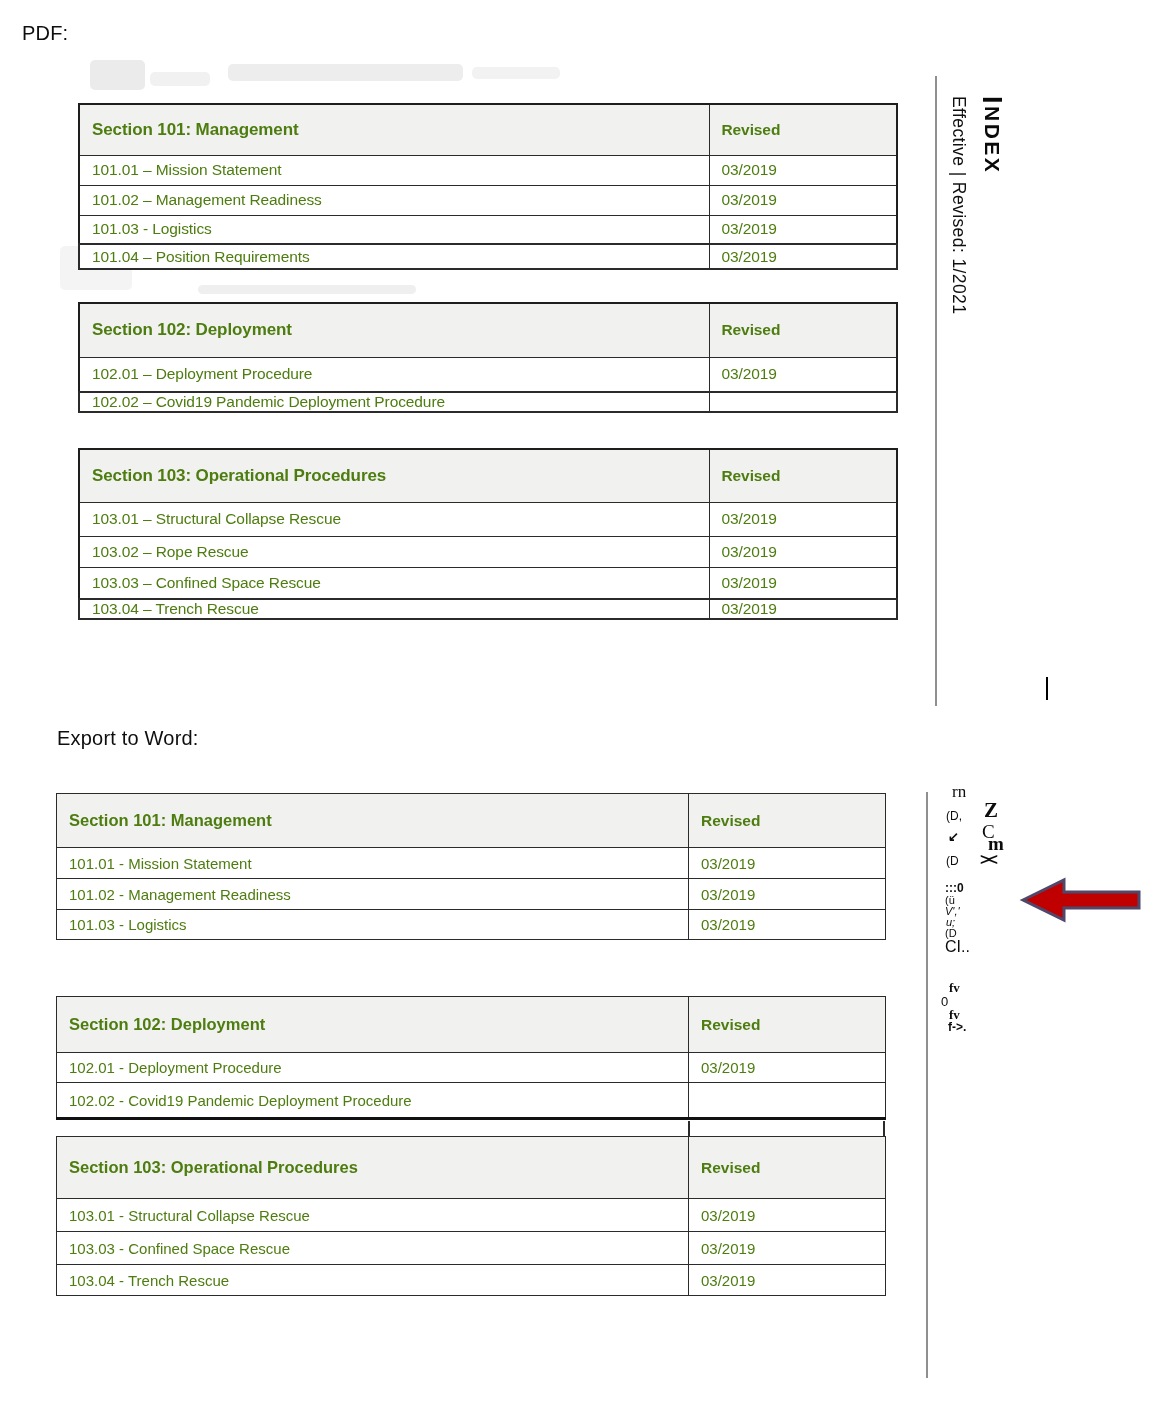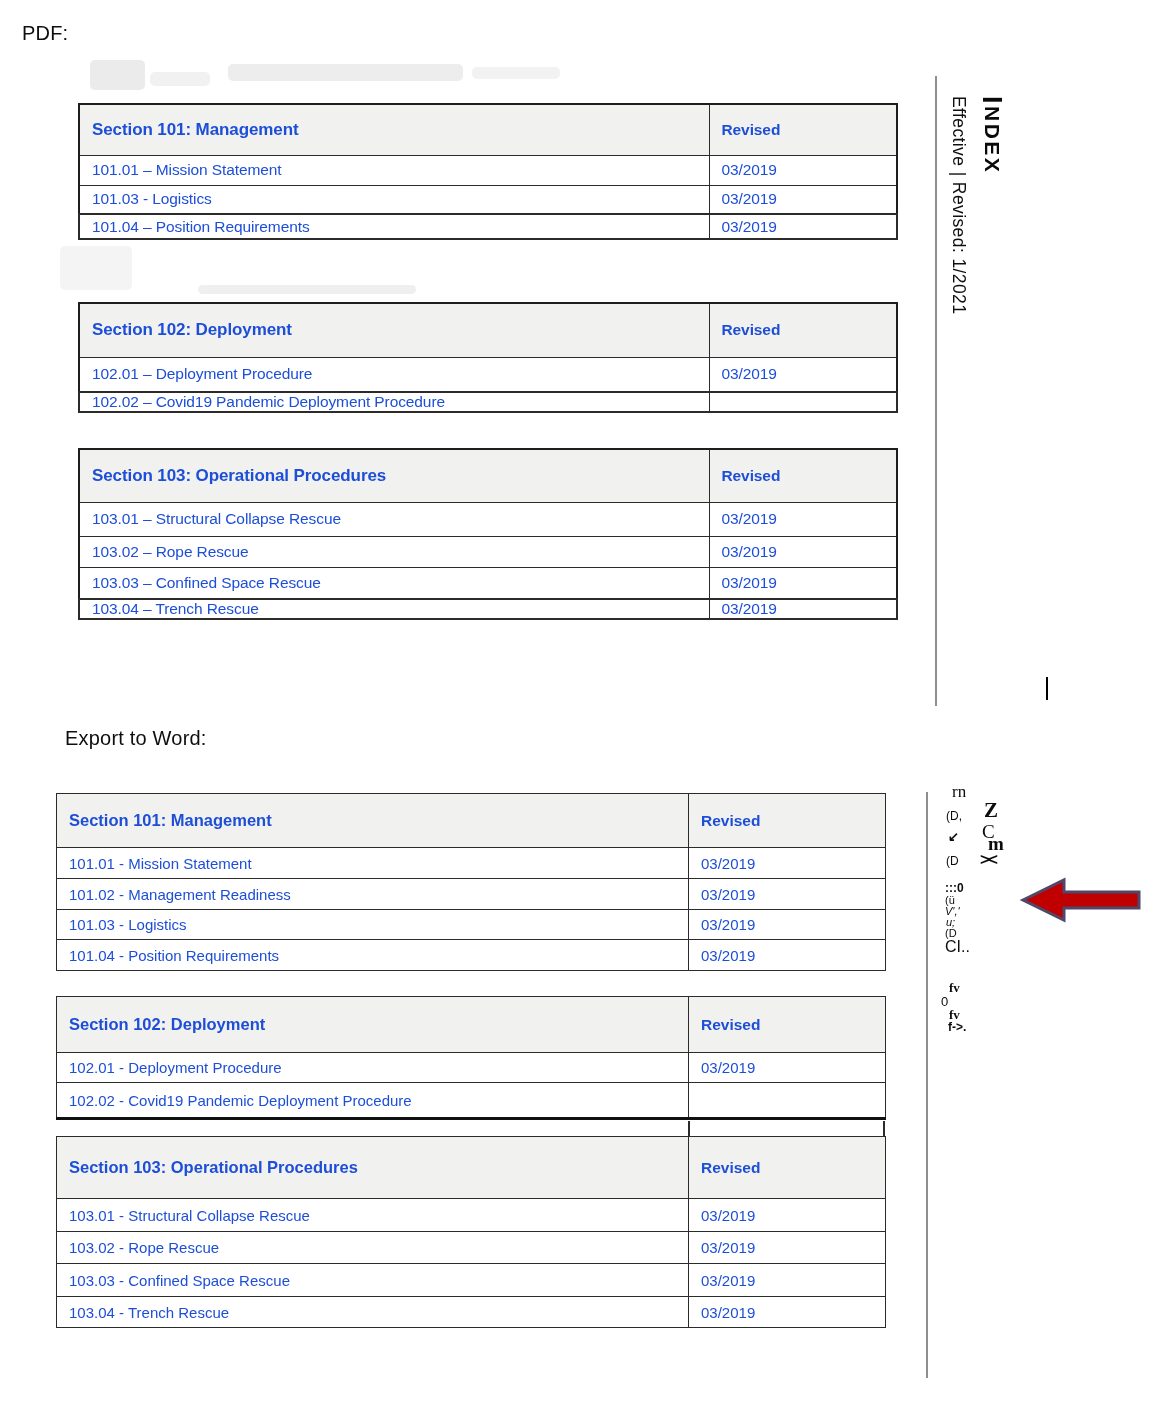--- a/index.html
+++ b/index.html
@@ -8,21 +8,21 @@
     position:relative;width:1161px;height:1411px;background:#ffffff;
     font-family:"Liberation Sans",sans-serif;color:#141414;overflow:hidden;
   }
   .section-label{position:absolute;font-size:20px;color:#0e0e0e;letter-spacing:.2px;}
   
   .smudge{position:absolute;border-radius:5px;}
   
   .toc{position:absolute;border-collapse:collapse;table-layout:fixed;background:#fff;}
   .toc td{
     border:1.5px solid #2b2b2b;padding:0 12px;vertical-align:middle;
-    color:#1d4ed8;white-space:nowrap;overflow:hidden;
+    color:#4d7c0f;white-space:nowrap;overflow:hidden;
   }
   .toc tr.hdr td{background:var(--hdr-bg);font-weight:700;}
   .pdf-toc{border:2px solid #1e1e1e;}
   .pdf-toc td{font-size:15.5px;letter-spacing:-0.1px;}
   .pdf-toc tr.hdr td:first-child{font-size:17px;}
   .pdf-toc tr.hdr td:last-child{font-size:15.5px;}
   .pdf-toc tr.thick td{border-top-width:2.2px;border-bottom-width:2.6px;}
   .pdf-toc tr.thick td:first-child{border-left-width:2.4px;}
   .pdf-toc tr.thick td:last-child{border-right-width:2.4px;}
   .word-toc td{font-size:15px;}
@@ -68,20 +68,24 @@
         </colgroup>
       <tbody>
         <tr class="hdr" style="height:51px">
           <td>Section 101: Management</td>
           <td>Revised</td>
         </tr>
         <tr style="height:30px">
           <td>101.01 – Mission Statement</td>
           <td>03/2019</td>
         </tr>
+        <tr style="height:30px">
+          <td>101.02 – Management Readiness</td>
+          <td>03/2019</td>
+        </tr>
         <tr style="height:29px">
           <td>101.03 - Logistics</td>
           <td>03/2019</td>
         </tr>
         <tr class="thick" style="height:25px">
           <td>101.04 – Position Requirements</td>
           <td>03/2019</td>
         </tr>
       </tbody>
     </table>
@@ -137,21 +141,21 @@
     </table>
 
     <div class="vline" style="left:935px;top:76px;height:630px;"></div>
     <div class="pdf-sidebar">
       <div class="index-line"><span class="big">I</span><span>NDEX</span></div>
       <div class="subtitle-line">Effective | Revised: 1/2021</div>
     </div>
     <div class="tick" style="left:1046px;top:677px;"></div>
   </div>
 
-  <div class="section-label" style="left:57px;top:727px;margin-left:8px;">Export to Word:</div>
+  <div class="section-label" style="left:57px;top:727px;">Export to Word:</div>
 
   <div>
 
     <table class="toc word-toc" style="left:56px;top:793px;width:829px;">
       <colgroup>
           <col style="width:632px">
           <col style="width:197px">
         </colgroup>
       <tbody>
         <tr class="hdr" style="height:54px">
@@ -161,24 +165,20 @@
         <tr style="height:31px">
           <td>101.01 - Mission Statement</td>
           <td>03/2019</td>
         </tr>
         <tr style="height:31px">
           <td>101.02 - Management Readiness</td>
           <td>03/2019</td>
         </tr>
         <tr style="height:30px">
           <td>101.03 - Logistics</td>
-          <td>03/2019</td>
-        </tr>
-        <tr style="height:31px">
-          <td>101.04 - Position Requirements</td>
           <td>03/2019</td>
         </tr>
       </tbody>
     </table>
 
     <table class="toc word-toc" style="left:56px;top:996px;width:829px;">
       <colgroup>
           <col style="width:632px">
           <col style="width:197px">
         </colgroup>
@@ -206,24 +206,20 @@
           <col style="width:632px">
           <col style="width:197px">
         </colgroup>
       <tbody>
         <tr class="hdr" style="height:62px">
           <td>Section 103: Operational Procedures</td>
           <td>Revised</td>
         </tr>
         <tr style="height:33px">
           <td>103.01 - Structural Collapse Rescue</td>
-          <td>03/2019</td>
-        </tr>
-        <tr style="height:32px">
-          <td>103.02 - Rope Rescue</td>
           <td>03/2019</td>
         </tr>
         <tr style="height:33px">
           <td>103.03 - Confined Space Rescue</td>
           <td>03/2019</td>
         </tr>
         <tr style="height:31px">
           <td>103.04 - Trench Rescue</td>
           <td>03/2019</td>
         </tr>

